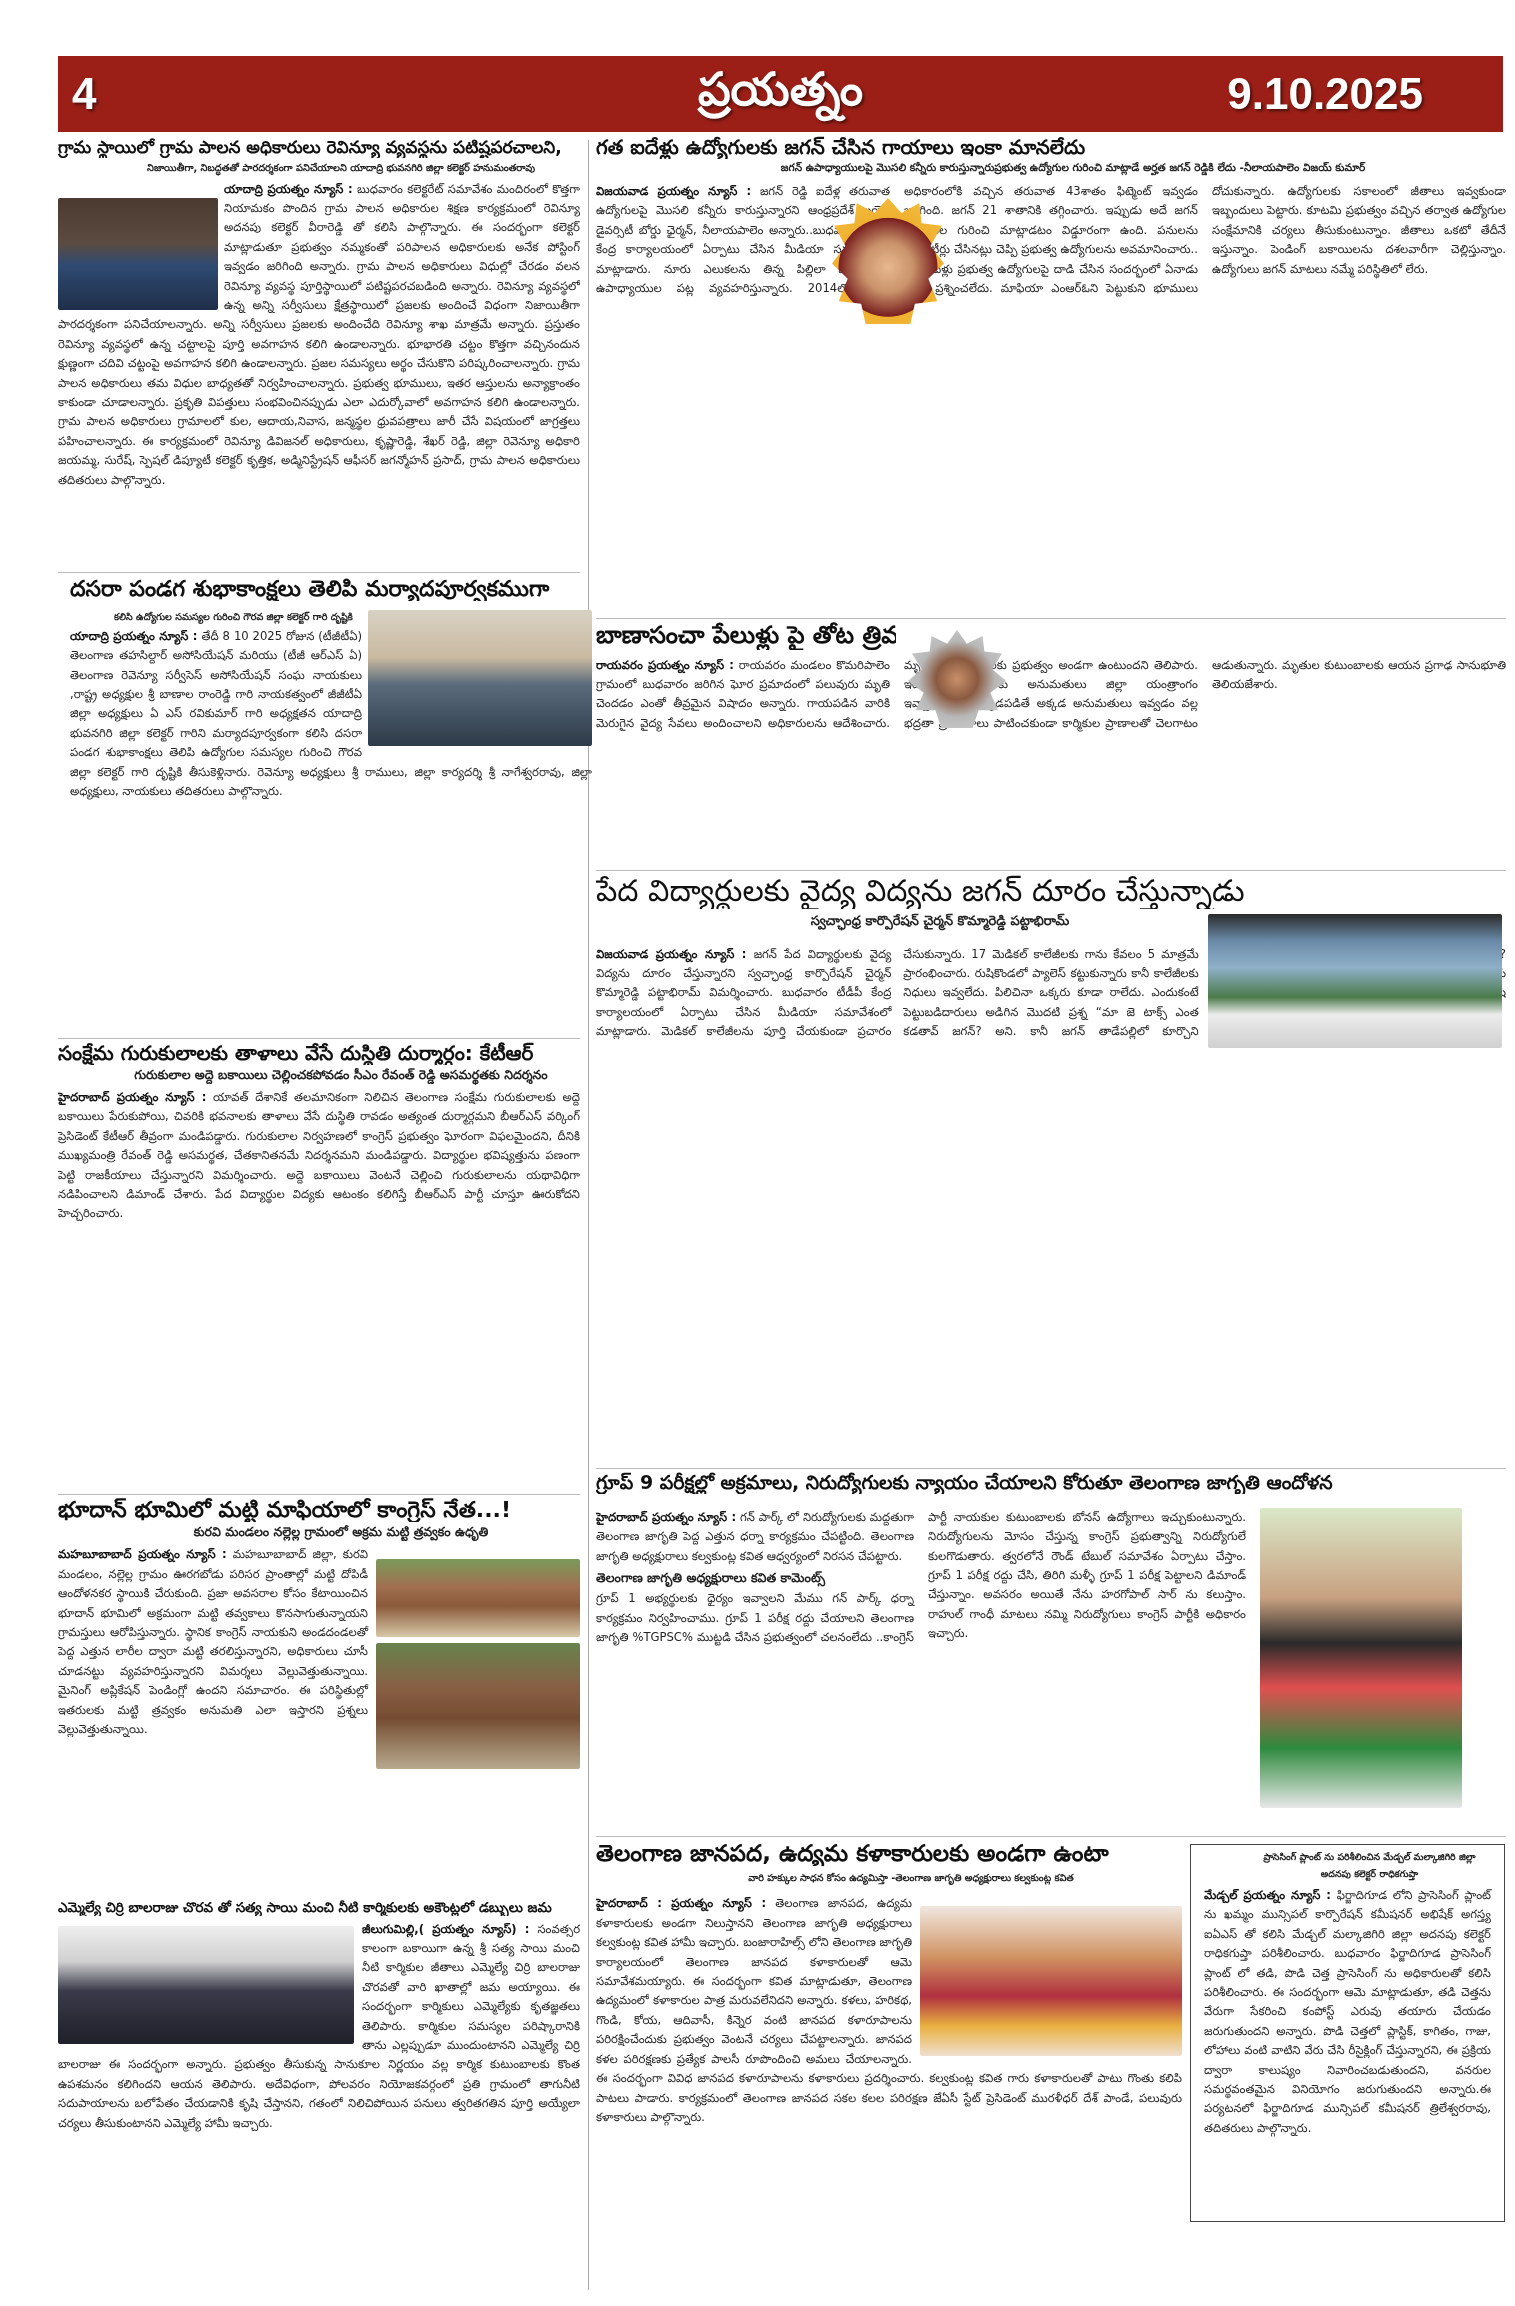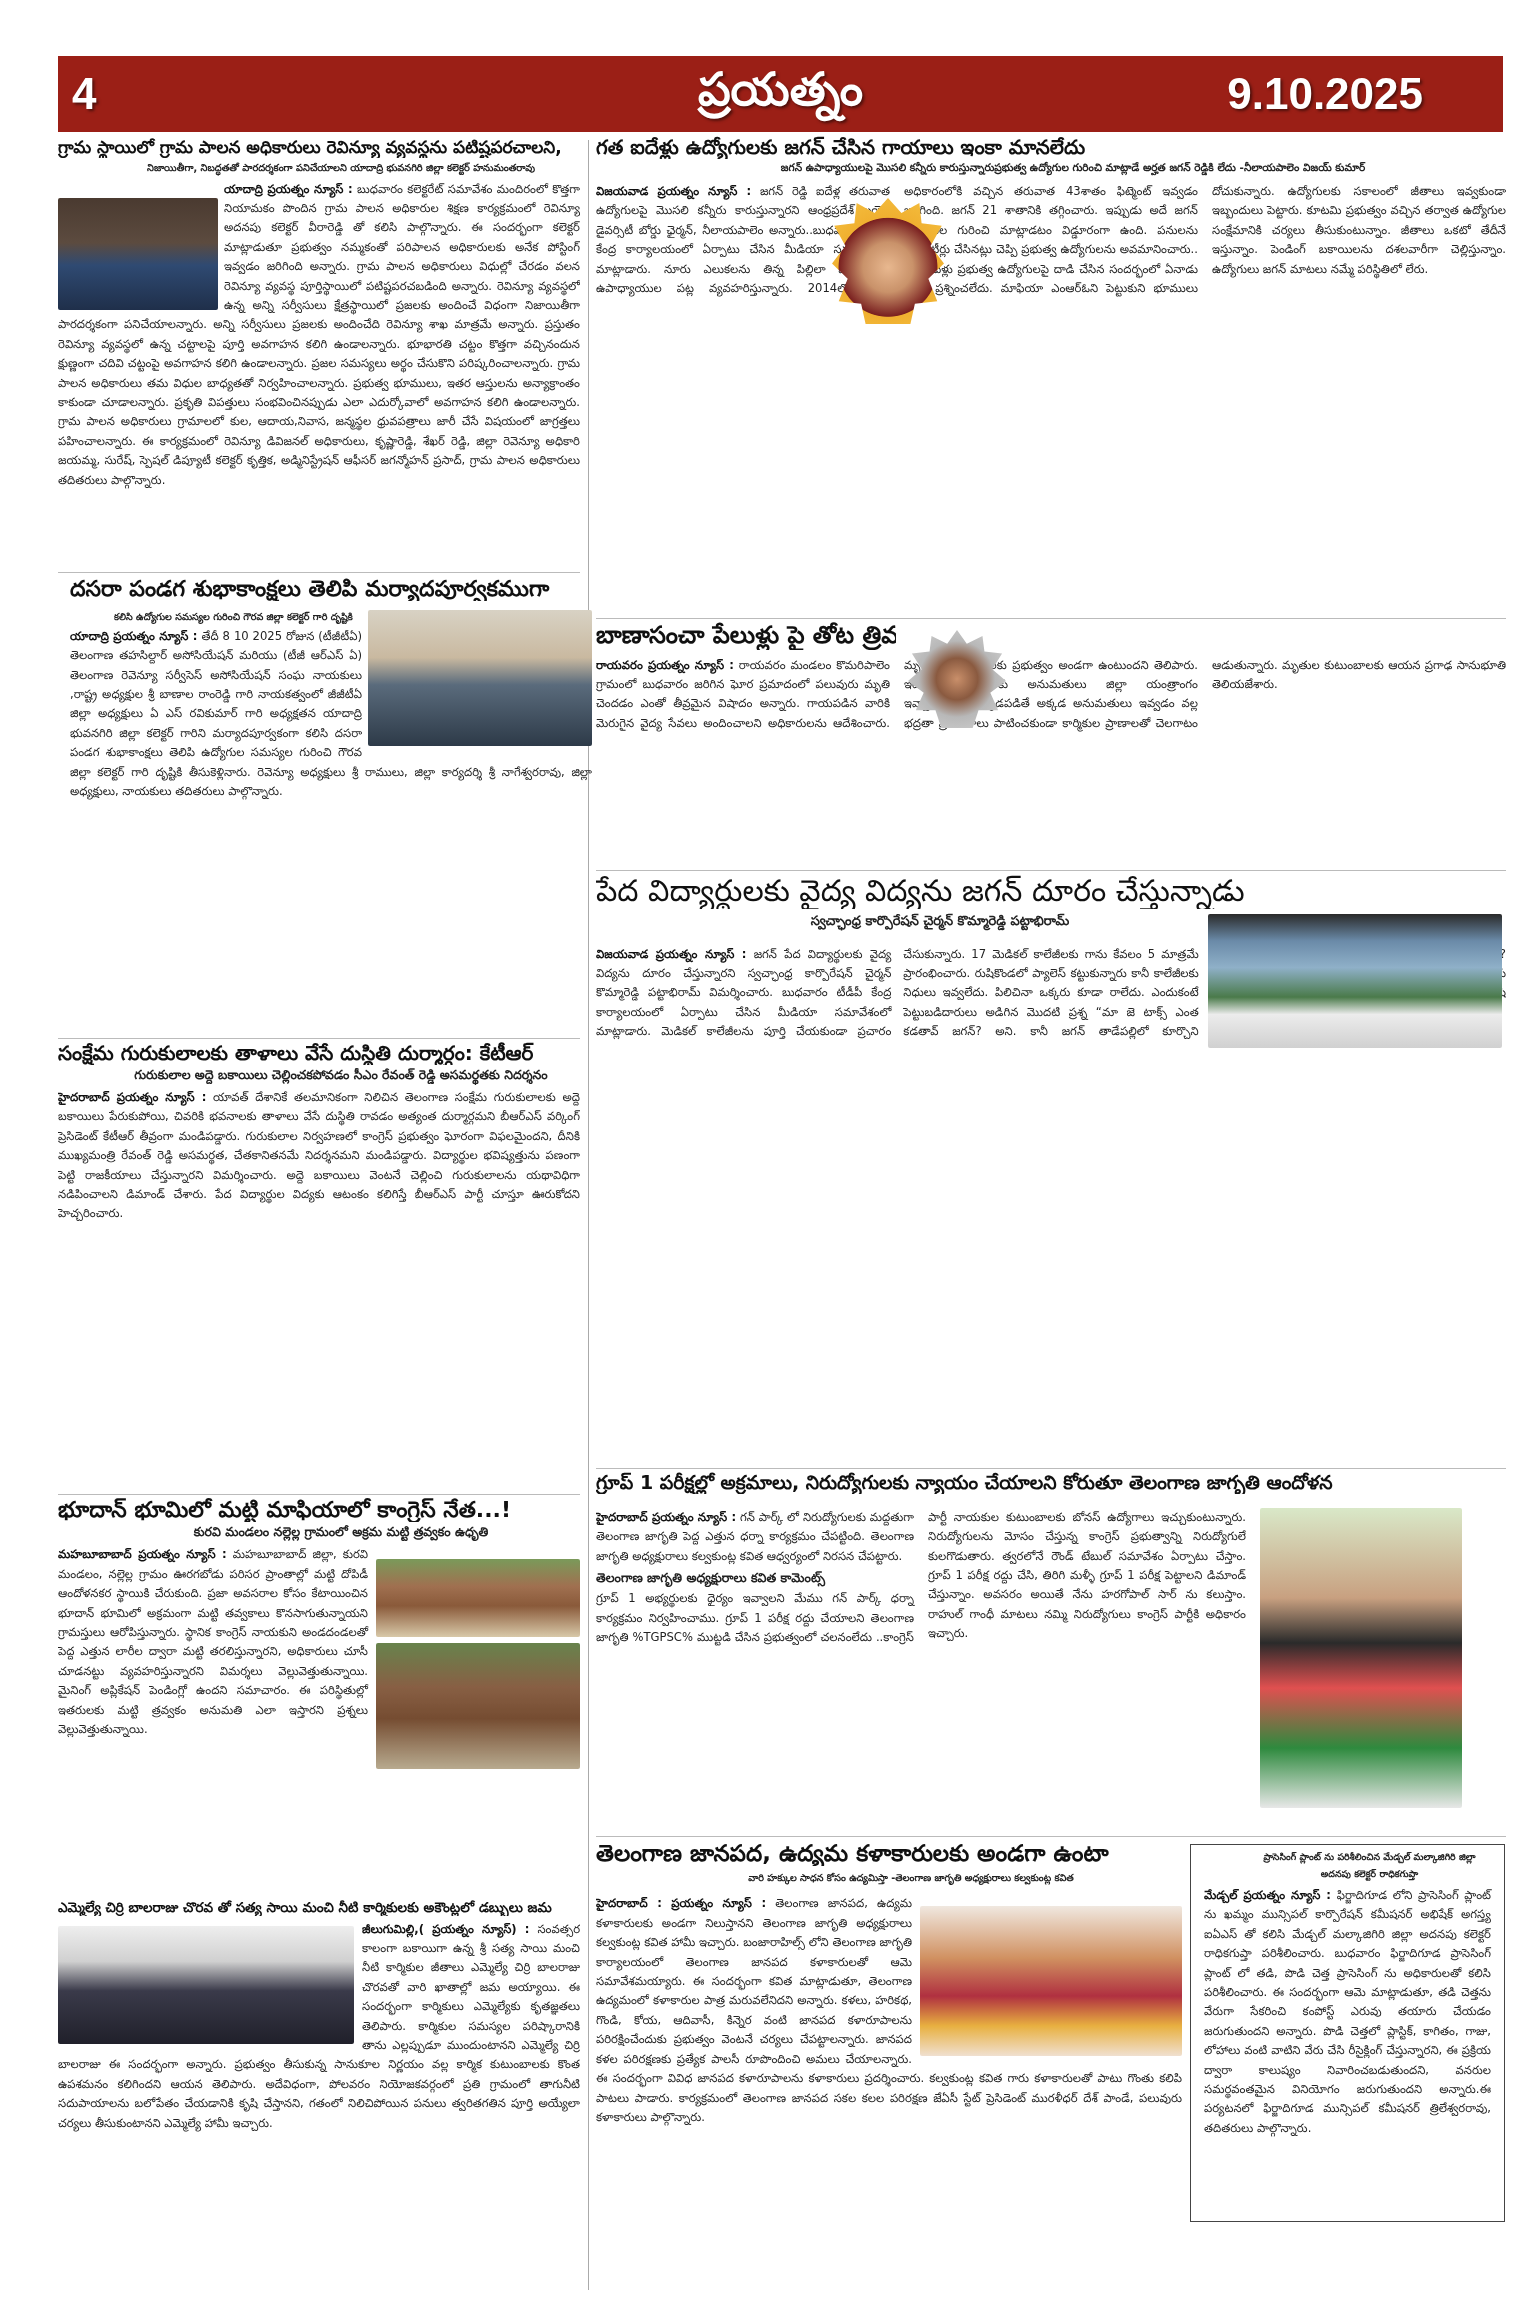--- a/index.html
+++ b/index.html
@@ -138,21 +138,21 @@
   <div class="photo ph-stage" style="left:612px; top:40px; width:294px; height:134px;"></div>
   <div class="body-text cols3" style="margin-top:14px; height:530px; column-gap:12px;">
     <span class="dateline">విజయవాడ ప్రయత్నం న్యూస్ :</span>
     <span>జగన్ పేద విద్యార్థులకు వైద్య విద్యను దూరం చేస్తున్నారని స్వచ్ఛాంధ్ర కార్పొరేషన్ చైర్మన్ కొమ్మారెడ్డి పట్టాభిరామ్ విమర్శించారు. బుధవారం టీడీపీ కేంద్ర కార్యాలయంలో ఏర్పాటు చేసిన మీడియా సమావేశంలో మాట్లాడారు. మెడికల్ కాలేజీలను పూర్తి చేయకుండా ప్రచారం చేసుకున్నారు. 17 మెడికల్ కాలేజీలకు గాను కేవలం 5 మాత్రమే ప్రారంభించారు. రుషికొండలో ప్యాలెస్ కట్టుకున్నారు కానీ కాలేజీలకు నిధులు ఇవ్వలేదు. పిలిచినా ఒక్కరు కూడా రాలేదు. ఎందుకంటే పెట్టుబడిదారులు అడిగిన మొదటి ప్రశ్న “మా జె టాక్స్ ఎంత కడతావ్ జగన్? అని. కానీ జగన్ తాడేపల్లిలో కూర్చొని వ్యాపారులను బెదిరిస్తే, ఎవరు వస్తారు పెట్టుబడులు పెట్టడానికి? ఇదే నమ్మకం కోల్పోయిన జగన్ పాలన ఫలితం. పేద విద్యార్థులకు మెడికల్ సీట్లు అందుబాటులోకి తెచ్చేందుకు కూటమి ప్రభుత్వం కృషి చేస్తోంది.</span>
   </div>
 </article>
 
 <div class="rule-h" style="left:596px; top:1468px; width:910px;"></div>
 
 <article class="block" style="left:596px; top:1472px; width:910px; height:360px;">
-  <h2 class="head" style="font-size:19px; text-align:left;">గ్రూప్ 1 పరీక్షల్లో అక్రమాలు, నిరుద్యోగులకు న్యాయం చేయాలని కోరుతూ తెలంగాణ జాగృతి ఆందోళన</h2>
+  <h2 class="head" style="font-size:19px; text-align:left;">గ్రూప్ 9 పరీక్షల్లో అక్రమాలు, నిరుద్యోగులకు న్యాయం చేయాలని కోరుతూ తెలంగాణ జాగృతి ఆందోళన</h2>
   <div class="photo ph-protest" style="left:664px; top:36px; width:202px; height:300px;"></div>
   <div class="body-text cols2" style="margin-top:14px; width:650px; height:300px;">
     <span class="dateline">హైదరాబాద్ ప్రయత్నం న్యూస్ :</span>
     <span>గన్ పార్క్ లో నిరుద్యోగులకు మద్దతుగా తెలంగాణ జాగృతి పెద్ద ఎత్తున ధర్నా కార్యక్రమం చేపట్టింది. తెలంగాణ జాగృతి అధ్యక్షురాలు కల్వకుంట్ల కవిత ఆధ్వర్యంలో నిరసన చేపట్టారు.</span>
     <span class="inline-sub">తెలంగాణ జాగృతి అధ్యక్షురాలు కవిత కామెంట్స్</span>
     <span>గ్రూప్ 1 అభ్యర్థులకు ధైర్యం ఇవ్వాలని మేము గన్ పార్క్ ధర్నా కార్యక్రమం నిర్వహించాము. గ్రూప్ 1 పరీక్ష రద్దు చేయాలని తెలంగాణ జాగృతి %TGPSC% ముట్టడి చేసిన ప్రభుత్వంలో చలనంలేదు ..కాంగ్రెస్ పార్టీ నాయకుల కుటుంబాలకు బోనస్ ఉద్యోగాలు ఇచ్చుకుంటున్నారు. నిరుద్యోగులను మోసం చేస్తున్న కాంగ్రెస్ ప్రభుత్వాన్ని నిరుద్యోగులే కులగొడుతారు. త్వరలోనే రౌండ్ టేబుల్ సమావేశం ఏర్పాటు చేస్తాం. గ్రూప్ 1 పరీక్ష రద్దు చేసి, తిరిగి మళ్ళీ గ్రూప్ 1 పరీక్ష పెట్టాలని డిమాండ్ చేస్తున్నాం. అవసరం అయితే నేను హరగోపాల్ సార్ ను కలుస్తాం. రాహుల్ గాంధీ మాటలు నమ్మి నిరుద్యోగులు కాంగ్రెస్ పార్టీకి అధికారం ఇచ్చారు.</span>
   </div>
 </article>
 
 <div class="rule-h" style="left:596px; top:1836px; width:910px;"></div>

